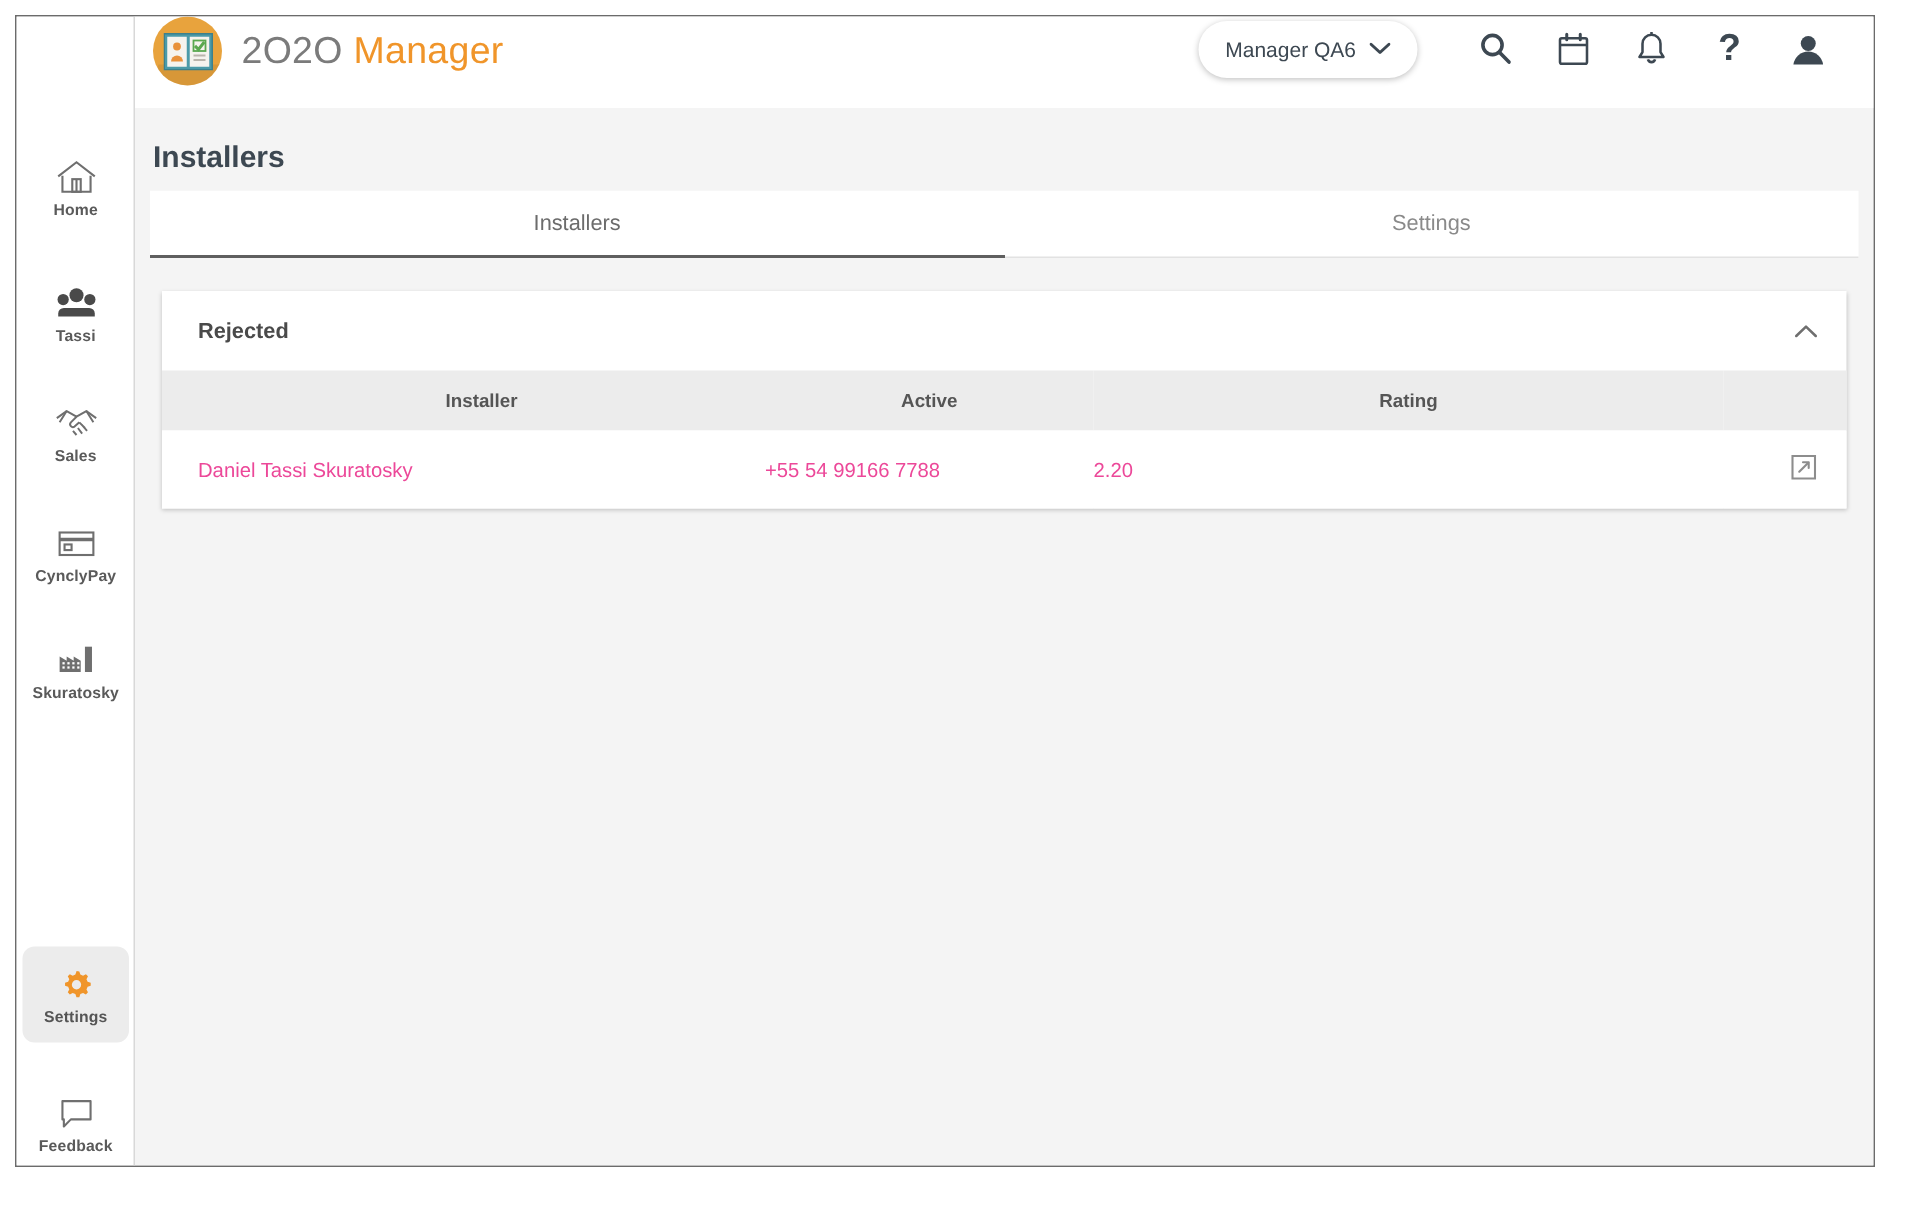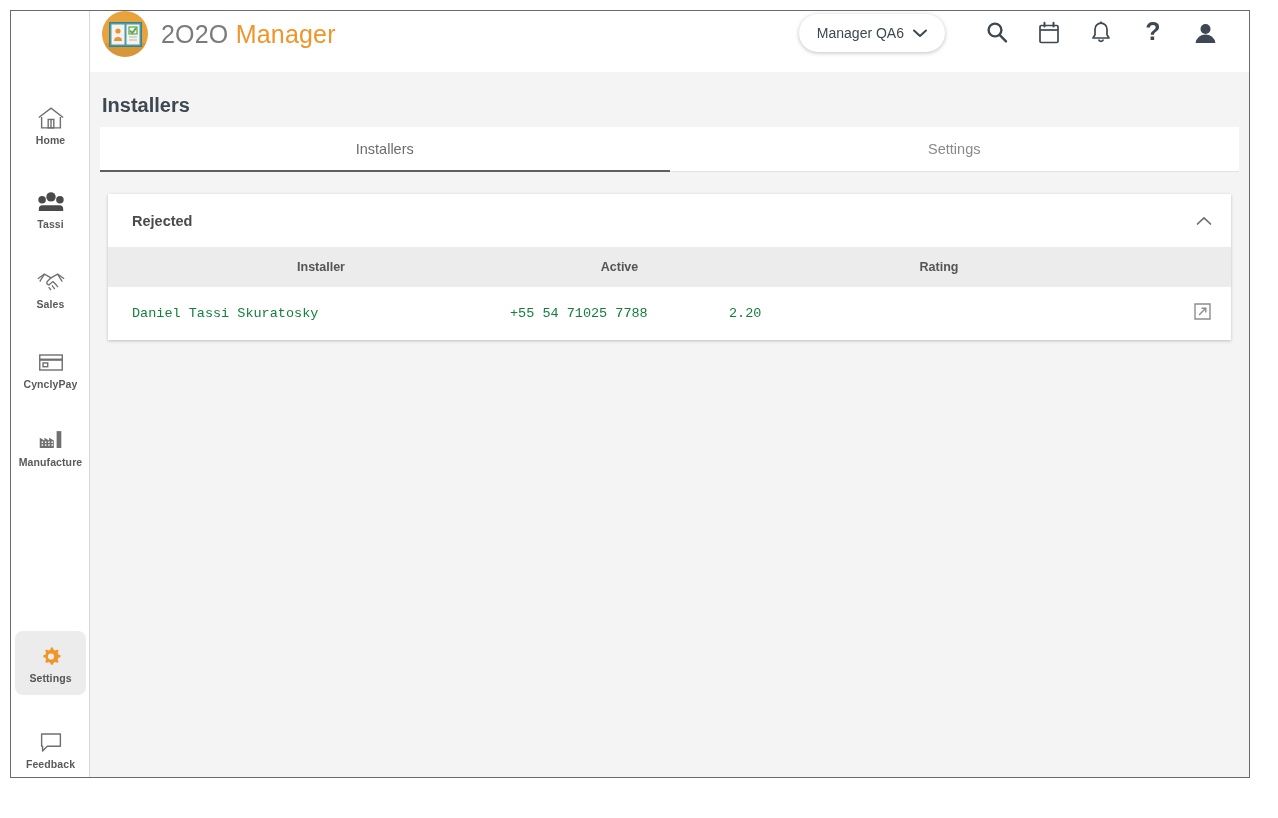--- a/index.html
+++ b/index.html
@@ -183,25 +183,24 @@
   .tbl th {
     text-align: center;
     font-size: 12.5px;
     font-weight: bold;
     color: #555;
     padding: 13px 0 13px 0;
     height: 38px;
   }
   .tbl td {
     font-size: 13.5px;
-    color: #15803d;
+    color: #ec4899;
     padding: 16px 0;
     height: 48px;
     background: #ffffff;
-    font-family: Liberation Mono, monospace;
   }
   .col-installer { padding-left: 24px !important; width: 402px; }
   .col-phone { width: 219px; }
   .col-rating { width: 420px; }
   .col-action { text-align: right; padding-right: 20px !important; }
   .row-action { display: inline-flex; cursor: pointer; }
 </style>
 </head>
 <body>
 
@@ -276,21 +275,21 @@
               <rect x="9.5" y="15" width="1.6" height="1.6"></rect>
           <rect x="13" y="15" width="1.6" height="1.6"></rect>
               <rect x="16.5" y="15" width="1.6" height="1.6"></rect>
           <rect x="6" y="18" width="1.6" height="1.6"></rect>
               <rect x="9.5" y="18" width="1.6" height="1.6"></rect>
           <rect x="13" y="18" width="1.6" height="1.6"></rect>
               <rect x="16.5" y="18" width="1.6" height="1.6"></rect>
         </g>
           </svg>
       </span>
-      <span class="nav-label">Manufacture</span>
+      <span class="nav-label">Skuratosky</span>
     </div>
 
     <div class="nav-item active" style="top:620px;">
       <span class="nav-icon">
         <svg viewBox="0 0 32 28">
             <g fill="#f0952a">
           <path d="M16 4.2 l2 .35 .75 2.2 1.9 .8 2.05-1.05 1.45 1.45 -1.05 2.05 .8 1.9 2.2 .75 0 2.05 -2.2 .75 -.8 1.9 1.05 2.05 -1.45 1.45 -2.05-1.05 -1.9 .8 -.75 2.2 -2.05 0 -.75-2.2 -1.9-.8 -2.05 1.05 -1.45-1.45 1.05-2.05 -.8-1.9 -2.2-.75 0-2.05 2.2-.75 .8-1.9 -1.05-2.05 1.45-1.45 2.05 1.05 1.9-.8 .75-2.2z"></path>
         </g>
             <circle cx="16" cy="14" r="3.3" fill="#ececec"></circle>
           </svg>
@@ -424,21 +423,21 @@
             <tr>
               <th class="col-installer">Installer</th>
               <th class="col-phone">Active</th>
               <th class="col-rating">Rating</th>
               <th class="col-action"></th>
             </tr>
           </thead>
           <tbody>
             <tr>
               <td class="col-installer">Daniel Tassi Skuratosky</td>
-              <td class="col-phone">+55 54 71025 7788</td>
+              <td class="col-phone">+55 54 99166 7788</td>
               <td class="col-rating">2.20</td>
               <td class="col-action">
                 <span class="row-action">
                   <svg width="17" height="17" viewBox="0 0 17 17">
                       <g fill="none" stroke="#8d8d8d" stroke-width="1.4">
                     <path d="M1 1 H16 V16 H1z"></path>
                     <path d="M5.5 11.5 L11.5 5.5" stroke-linecap="round"></path>
                     <path d="M8 5.2 H11.8 V9" stroke-linecap="round" stroke-linejoin="round"></path>
                   </g>
                     </svg>

